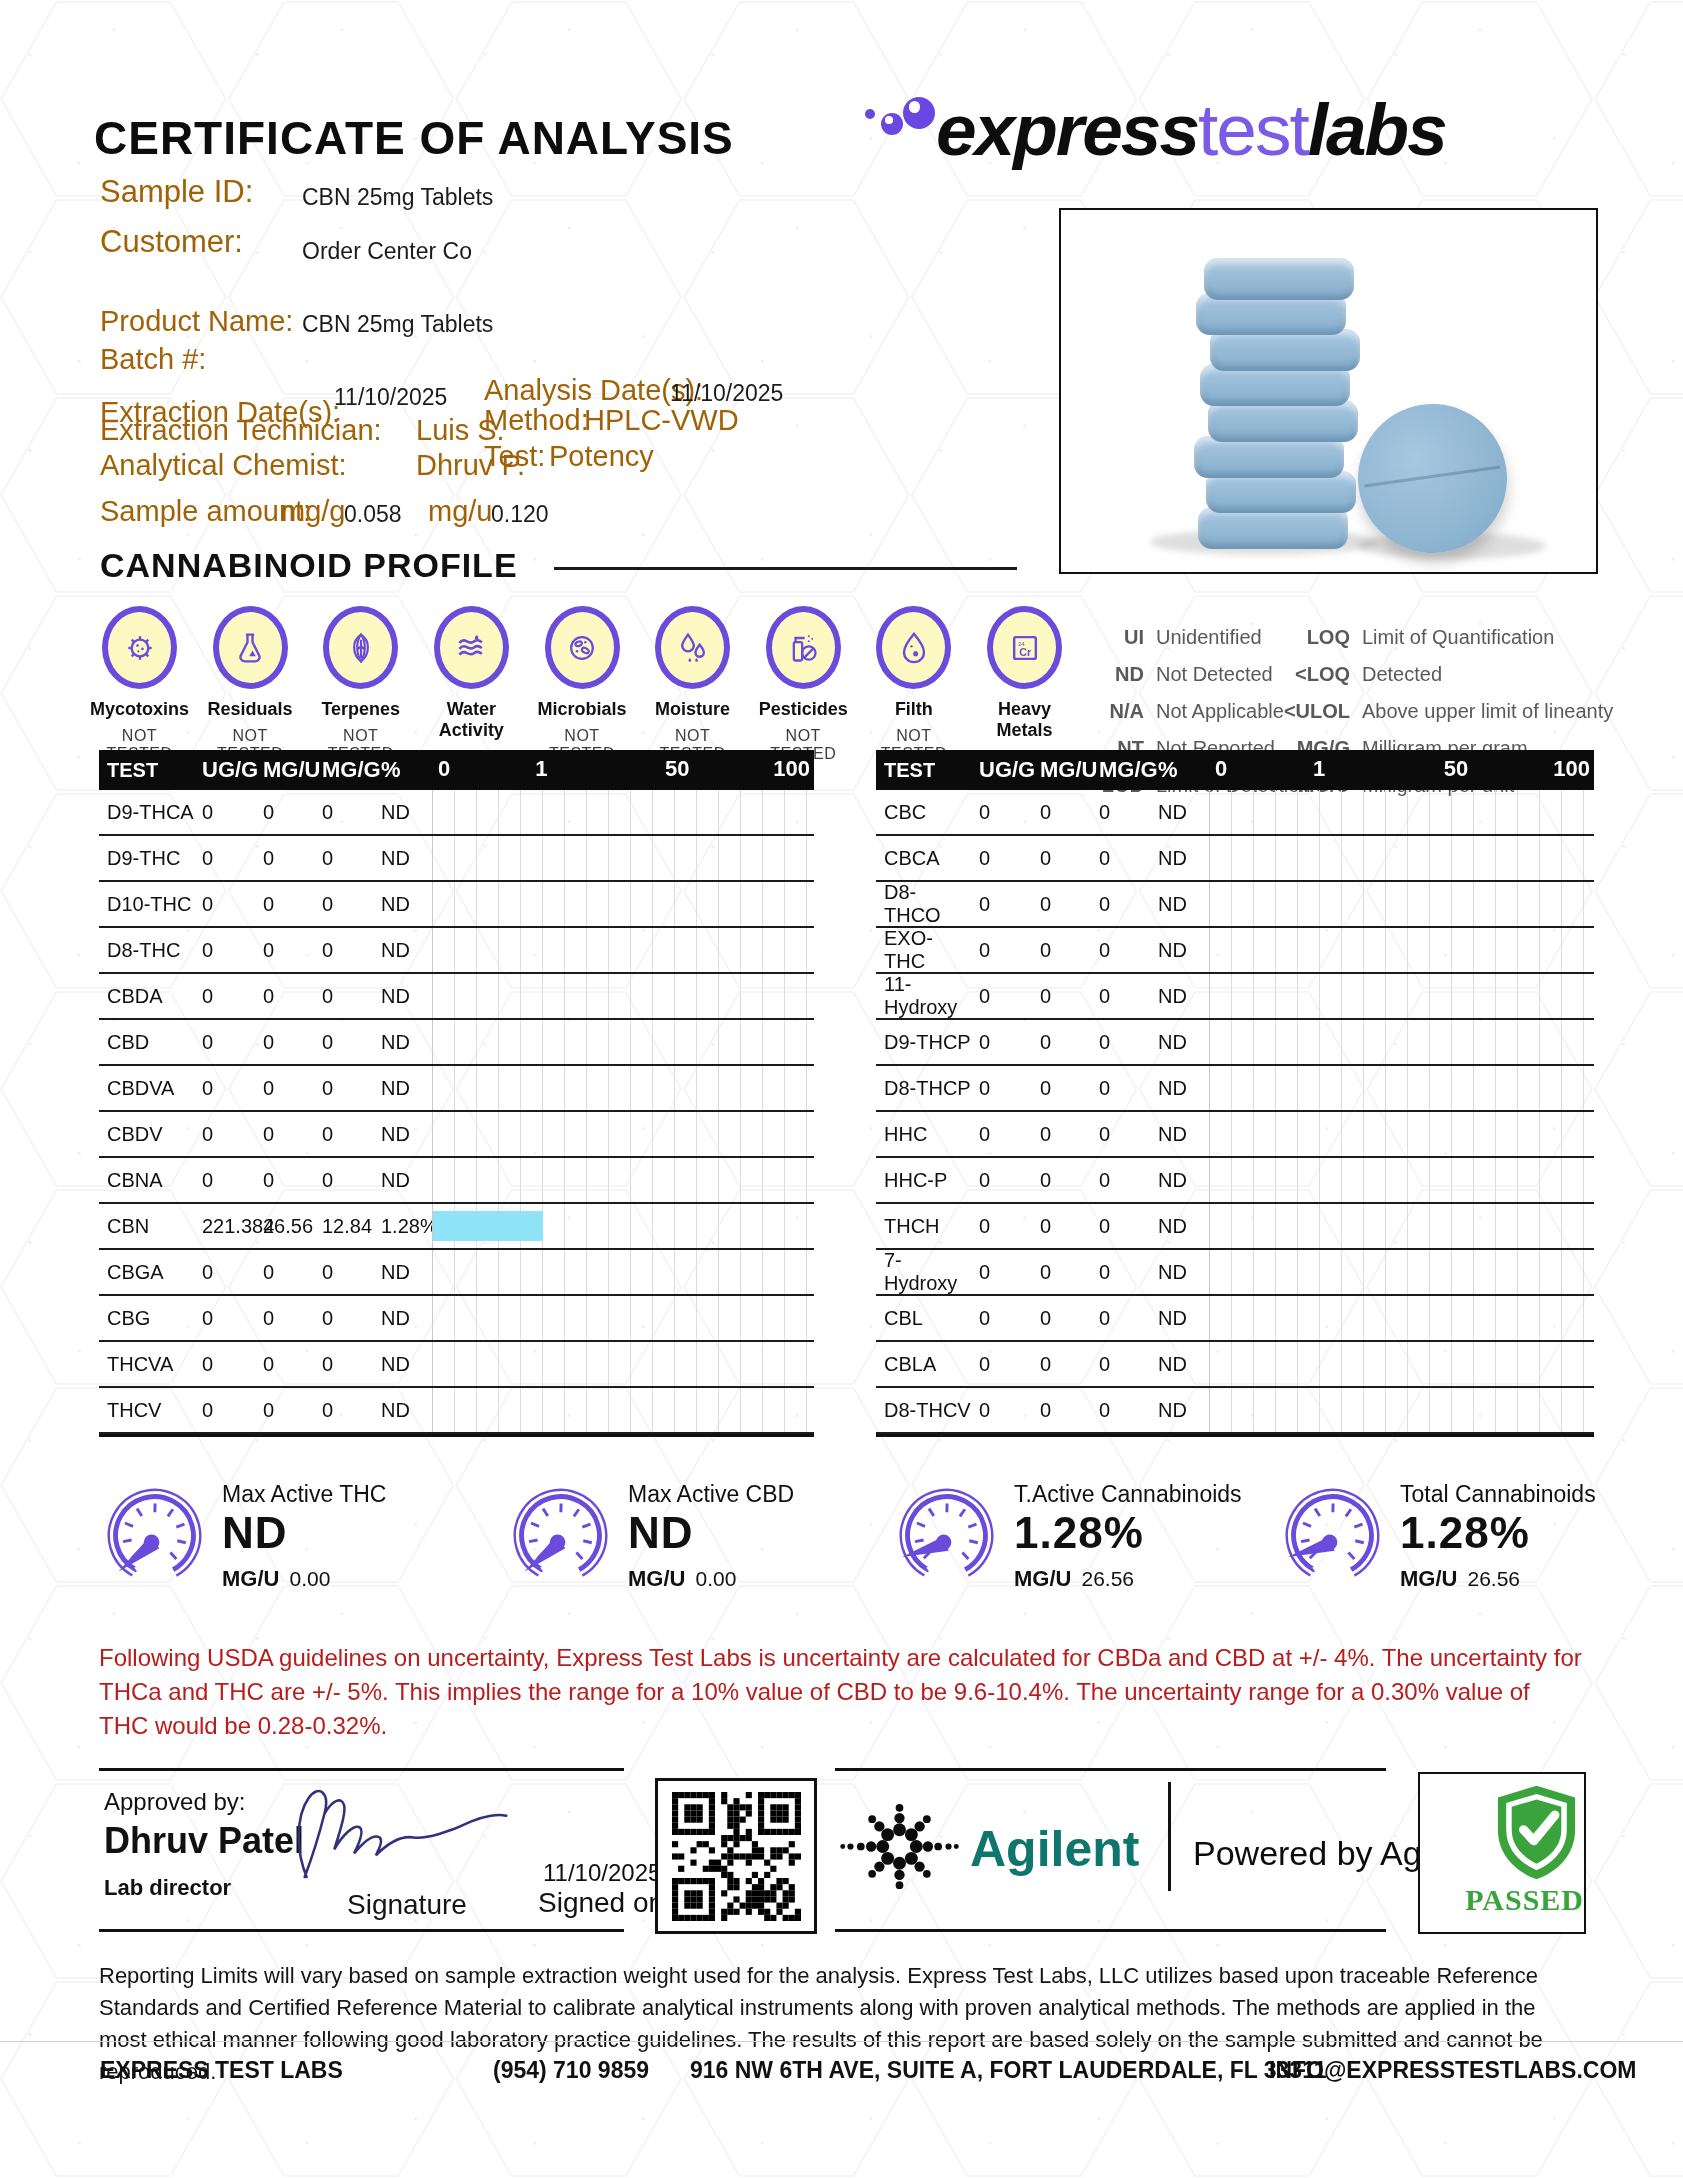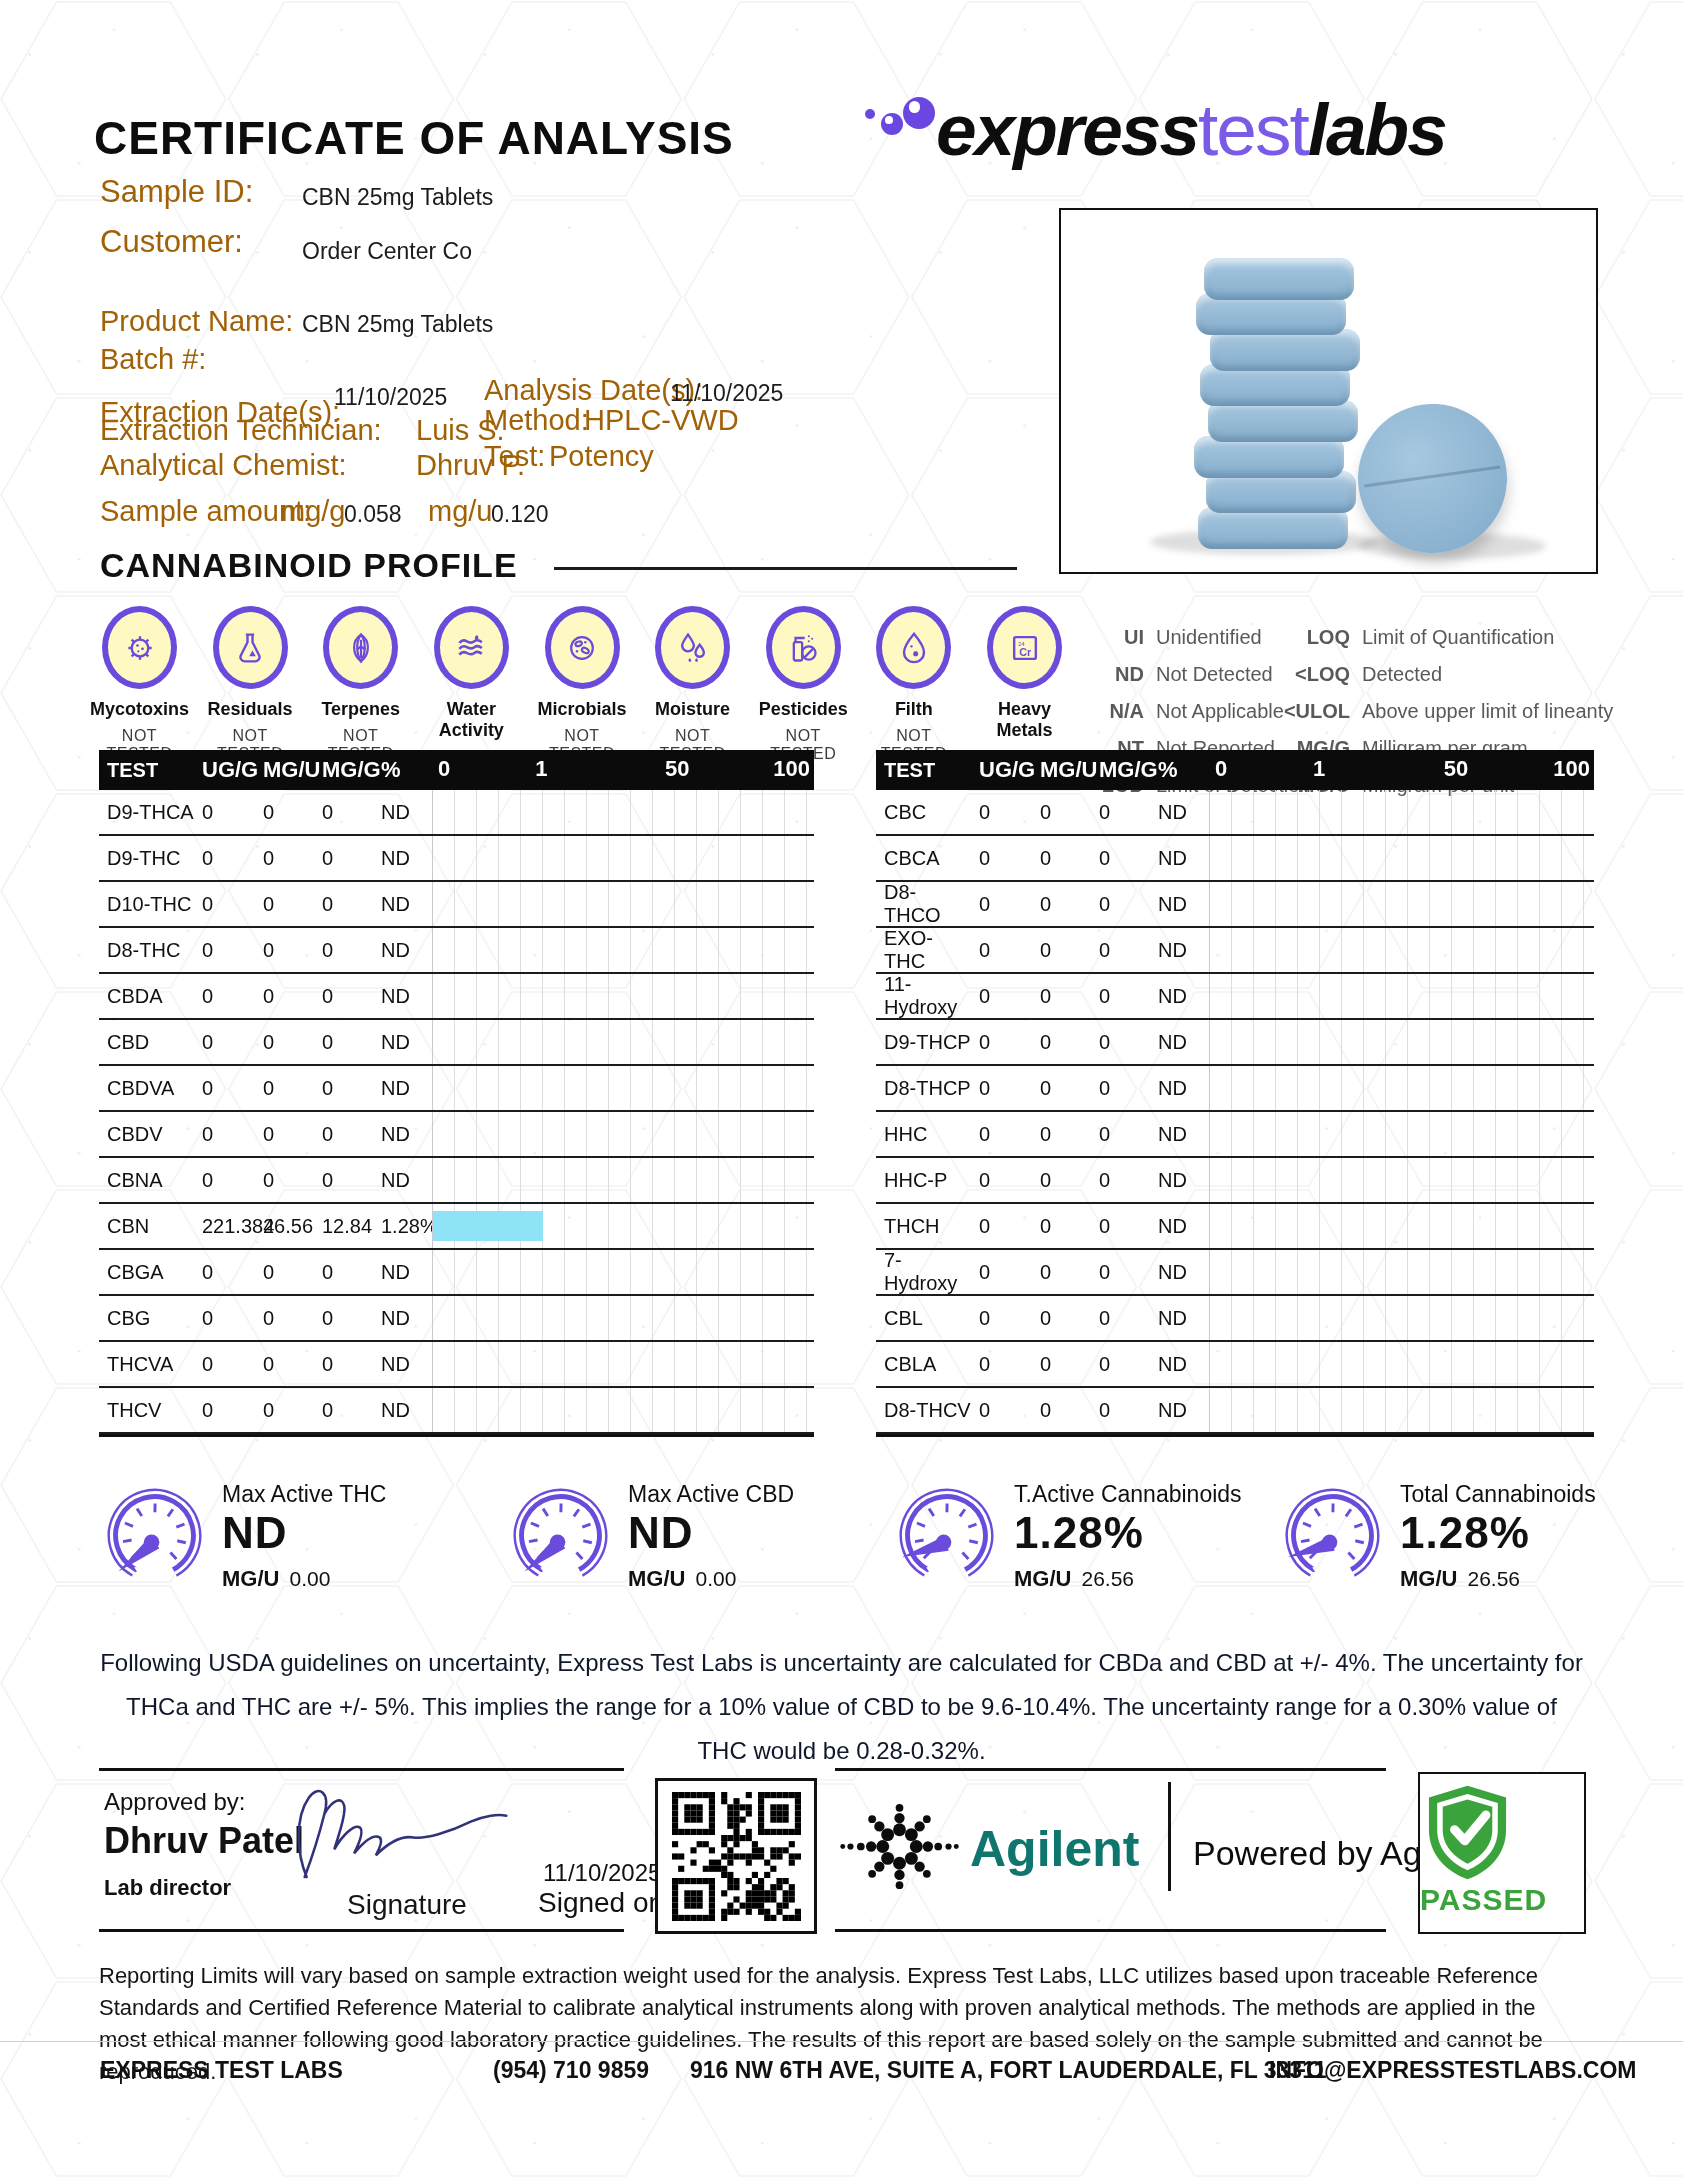--- a/index.html
+++ b/index.html
@@ -63,35 +63,35 @@
 
   
   .gauge{top:1481px;display:flex;align-items:flex-start;}
   .gtxt{margin-left:14px;}
   .gtitle{font-size:23px;color:#101010;}
   .gval{font-size:44px;font-weight:800;margin-top:0px;letter-spacing:1px;}
   .gmgu{font-size:21px;margin-top:8px;}
   .gmgu b{margin-right:10px;font-size:22px;}
   .needle2{transform:rotate(22deg);transform-origin:52px 62px;}
 
-  .para{font-size:24px;line-height:44px;color:#0f172a;text-align:center;}
+  .para{font-size:24px;line-height:34px;color:#b91c1c;}
 
   
   .hline{height:3px;background:#111;}
   .appr-label{font-size:24px;}
   .appr-name{font-size:36px;font-weight:800;}
   .appr-role{font-size:22px;font-weight:800;}
   .sig-label{font-size:28px;color:#151515;}
   .signed-date{font-size:24px;}
   .signed-on{font-size:28px;}
   .qr-box{border:3px solid #111;background:#fff;}
   .agilent-name{font-size:50px;font-weight:800;color:#0f766e;}
   .agilent-tag{font-size:34px;color:#0c0c0c;}
   .vdash{width:3px;background:#111;}
-  .passed-box{border:2px solid #111;background:#fff;text-align:left;}
+  .passed-box{border:2px solid #111;background:#fff;text-align:right;font-family:Liberation Serif, serif;}
   .passed-lbl{color:#3BA33B;font-size:30px;font-weight:800;letter-spacing:1px;margin-top:-4px;}
 
   .smallpara{font-size:22px;line-height:32px;color:#151515;}
   .footer-item{font-size:23px;font-weight:800;}
   .footline{height:1px;background:#cfcfd4;}
   svg.icon *{vector-effect:non-scaling-stroke;}
 </style>
 </head>
 <body>
 

